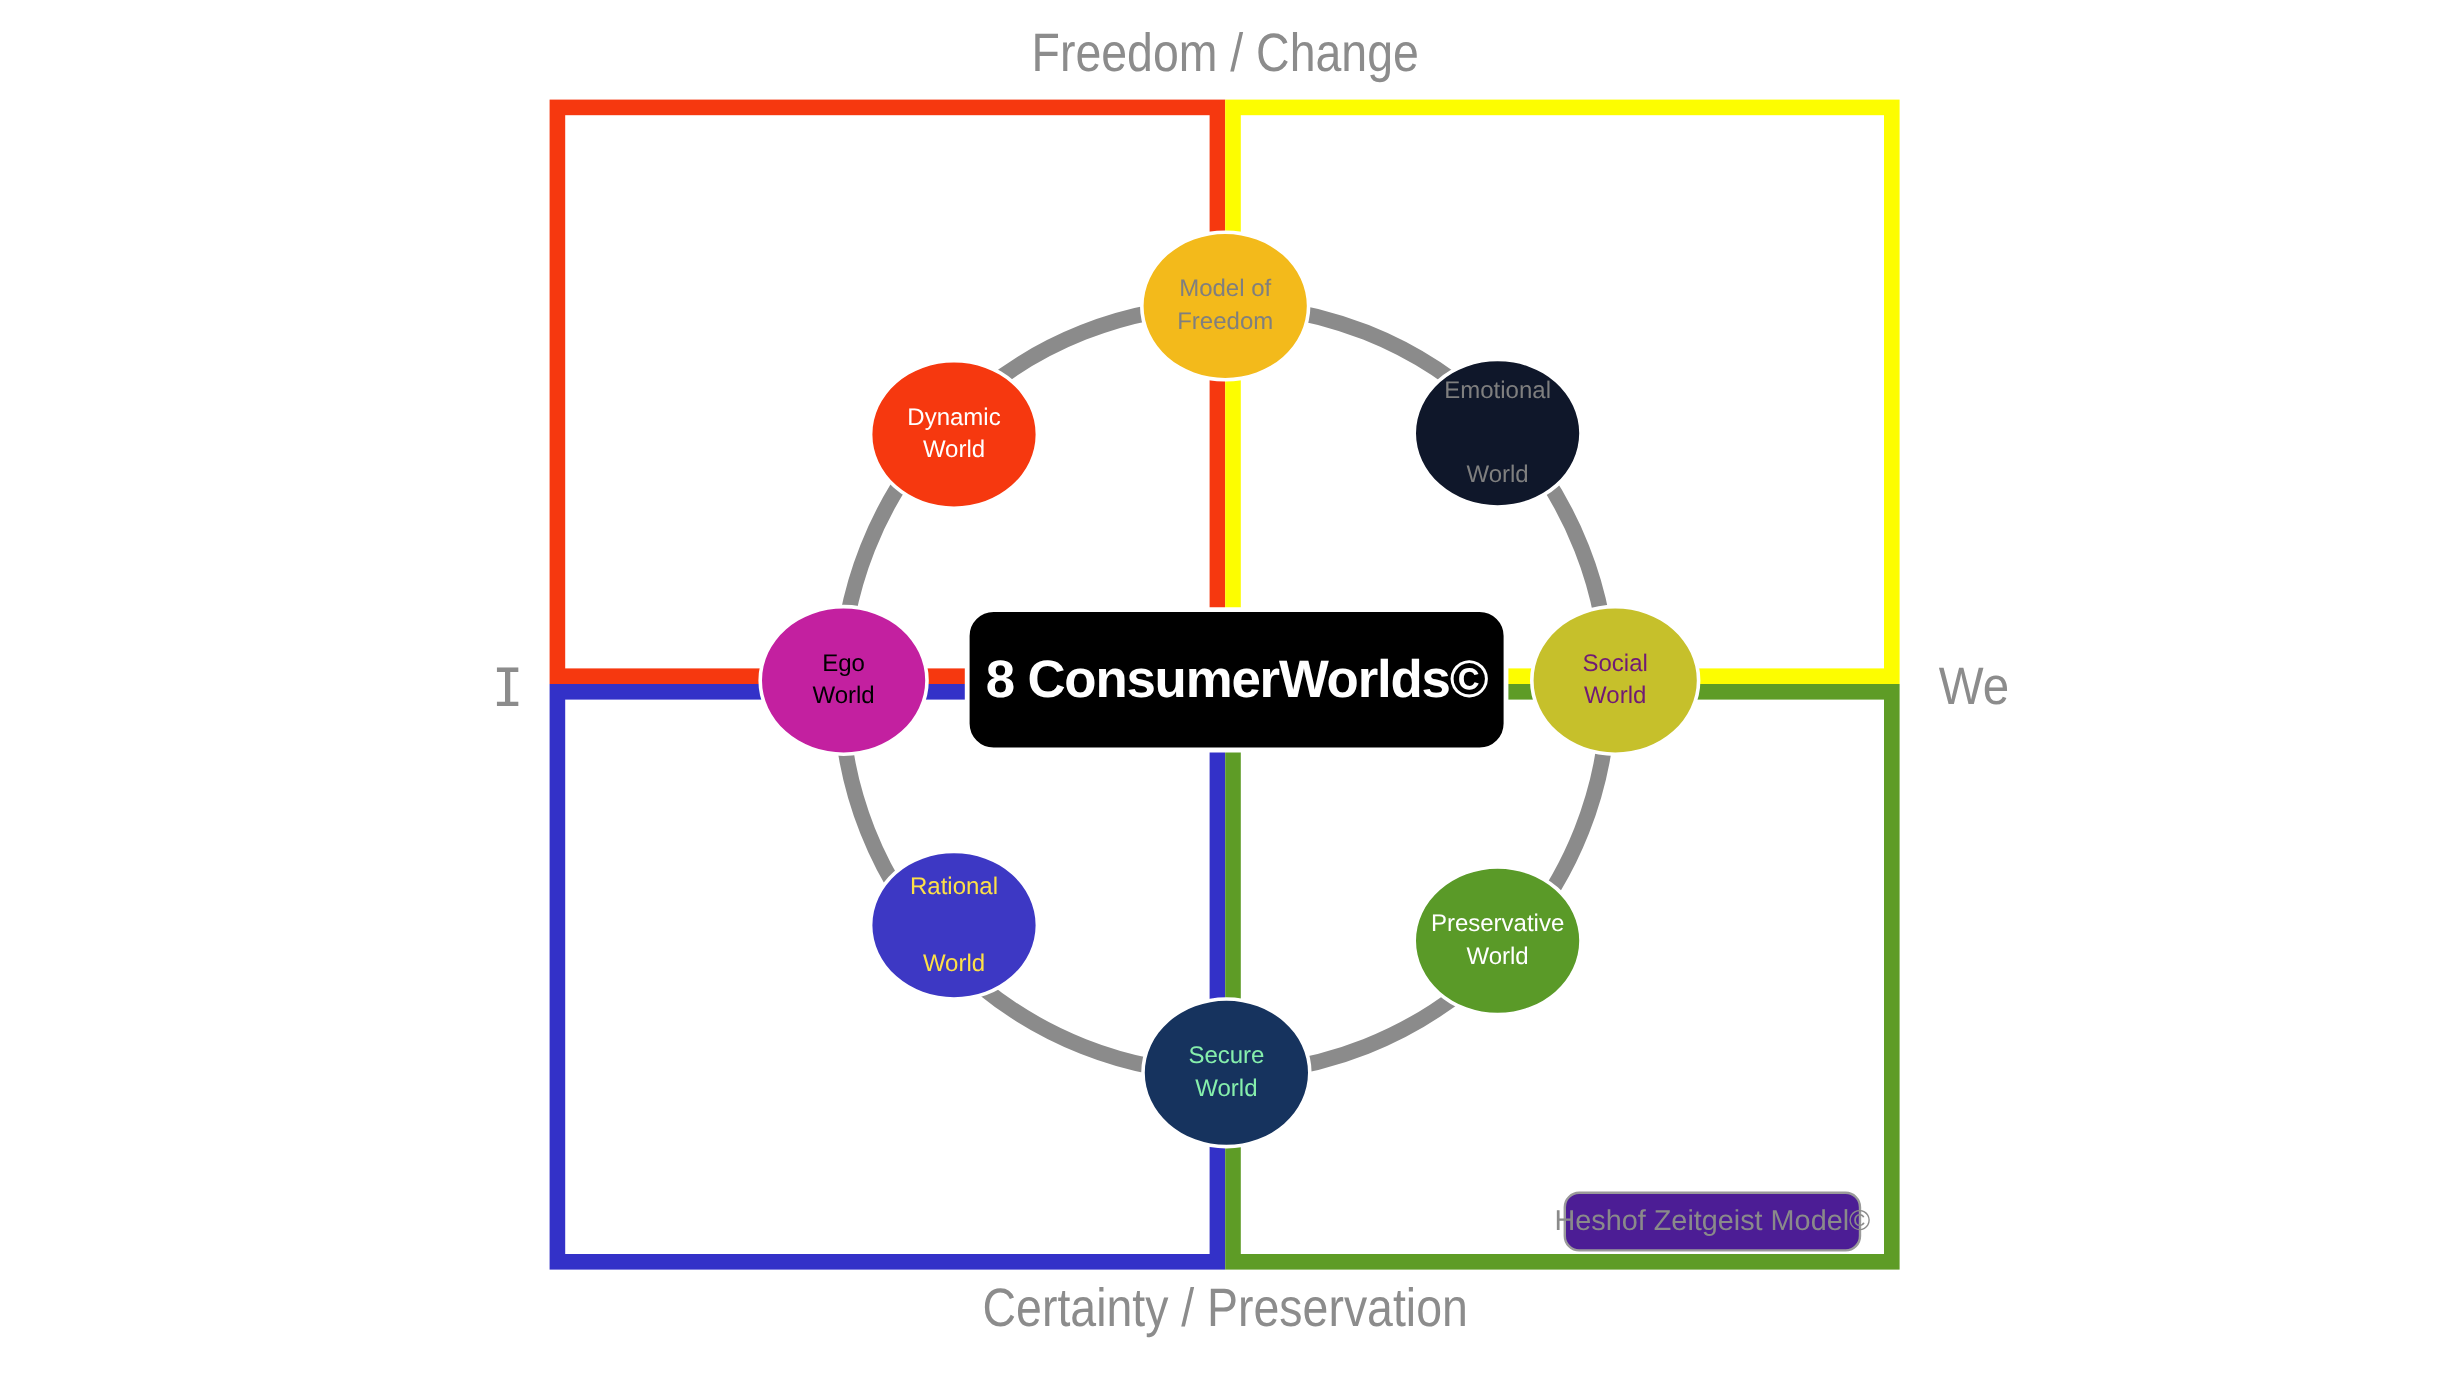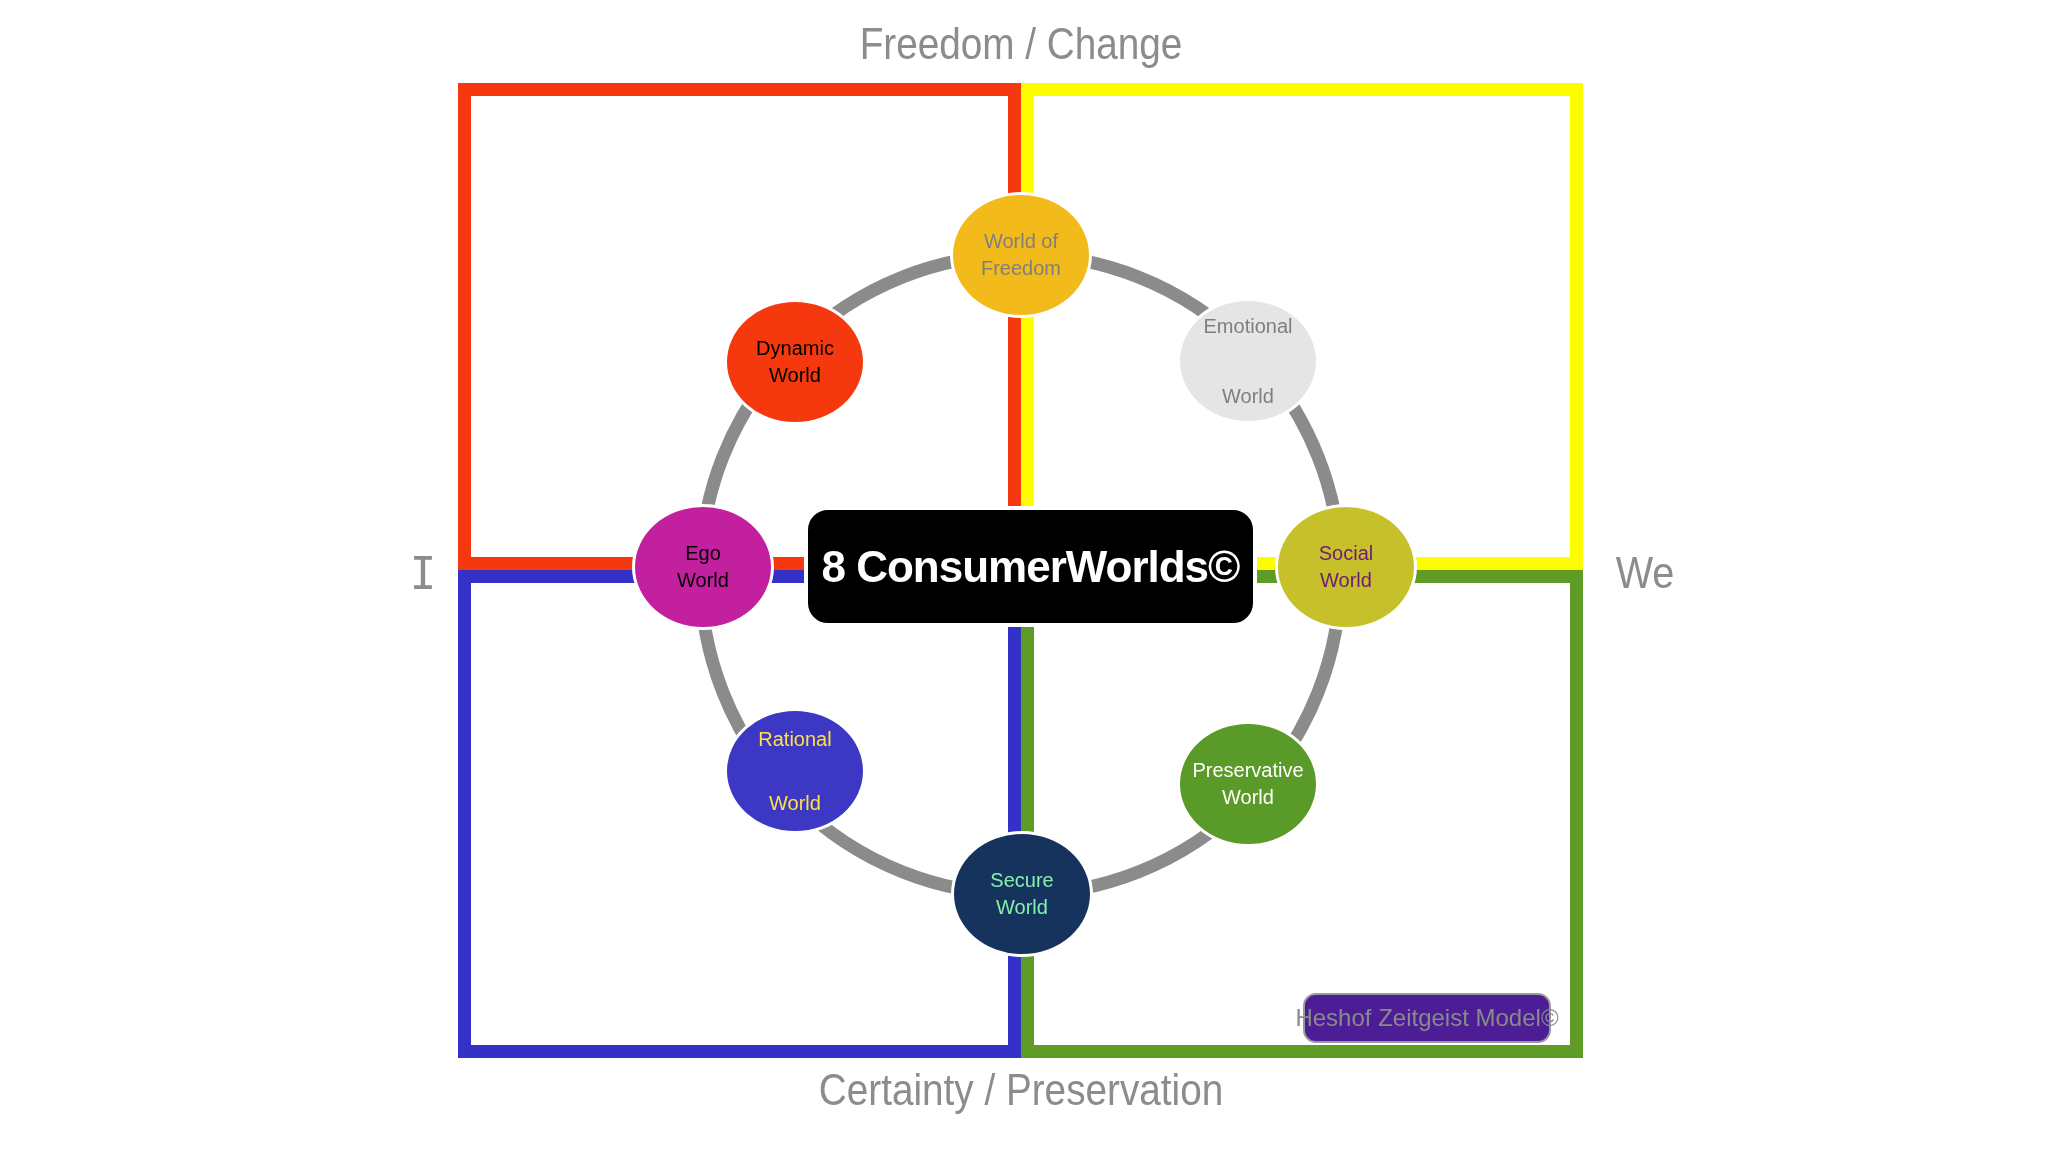--- a/index.html
+++ b/index.html
@@ -103,24 +103,24 @@
   <div class="quadrant q-br" style="border-color: rgb(94, 156, 38);"></div>
 
   <div class="ring" style="border-color: rgb(139, 139, 139);"></div>
 
   <div class="center-box" style="background: rgb(0, 0, 0); color: rgb(255, 255, 255);">
     <span>8 ConsumerWorlds©</span>
   </div>
 
   <div class="worlds-layer">
       <div class="world" style="left: 950px; top: 192px; background: rgb(243, 186, 27); color: rgb(127, 127, 127);">
-        <span>World of</span>
+        <span>Model of</span>
         <span>Freedom</span>
       </div>
-      <div class="world" style="left: 1177px; top: 298px; background: #e5e5e5; color: rgb(127, 127, 127); gap: 43px;">
+      <div class="world" style="left: 1177px; top: 298px; background: #0f172a; color: rgb(127, 127, 127); gap: 43px;">
         <span>Emotional</span>
         <span>World</span>
       </div>
       <div class="world" style="left: 1275px; top: 504px; background: rgb(198, 192, 43); color: #701a75;">
         <span>Social</span>
         <span>World</span>
       </div>
       <div class="world" style="left: 1177px; top: 721px; background: rgb(90, 154, 40); color: rgb(255, 255, 255);">
         <span>Preservative</span>
         <span>World</span>
@@ -130,21 +130,21 @@
         <span>World</span>
       </div>
       <div class="world" style="left: 724px; top: 708px; background: rgb(61, 56, 196); color: #fde047; gap: 37px;">
         <span>Rational</span>
         <span>World</span>
       </div>
       <div class="world" style="left: 632px; top: 504px; background: rgb(195, 32, 160); color: #000000;">
         <span>Ego</span>
         <span>World</span>
       </div>
-      <div class="world" style="left: 724px; top: 299px; background: rgb(246, 56, 15); color: #000000;">
+      <div class="world" style="left: 724px; top: 299px; background: rgb(246, 56, 15); color: #ffffff;">
         <span>Dynamic</span>
         <span>World</span>
       </div>
     </div>
 
   <div class="axis-label axis-left" style="color: rgb(140, 140, 140);">I</div>
   <div class="axis-label axis-right" style="color: rgb(140, 140, 140);">We</div>
   <div class="axis-label axis-bottom" style="color: rgb(140, 140, 140);">Certainty / Preservation</div>
 
   <div class="watermark">

